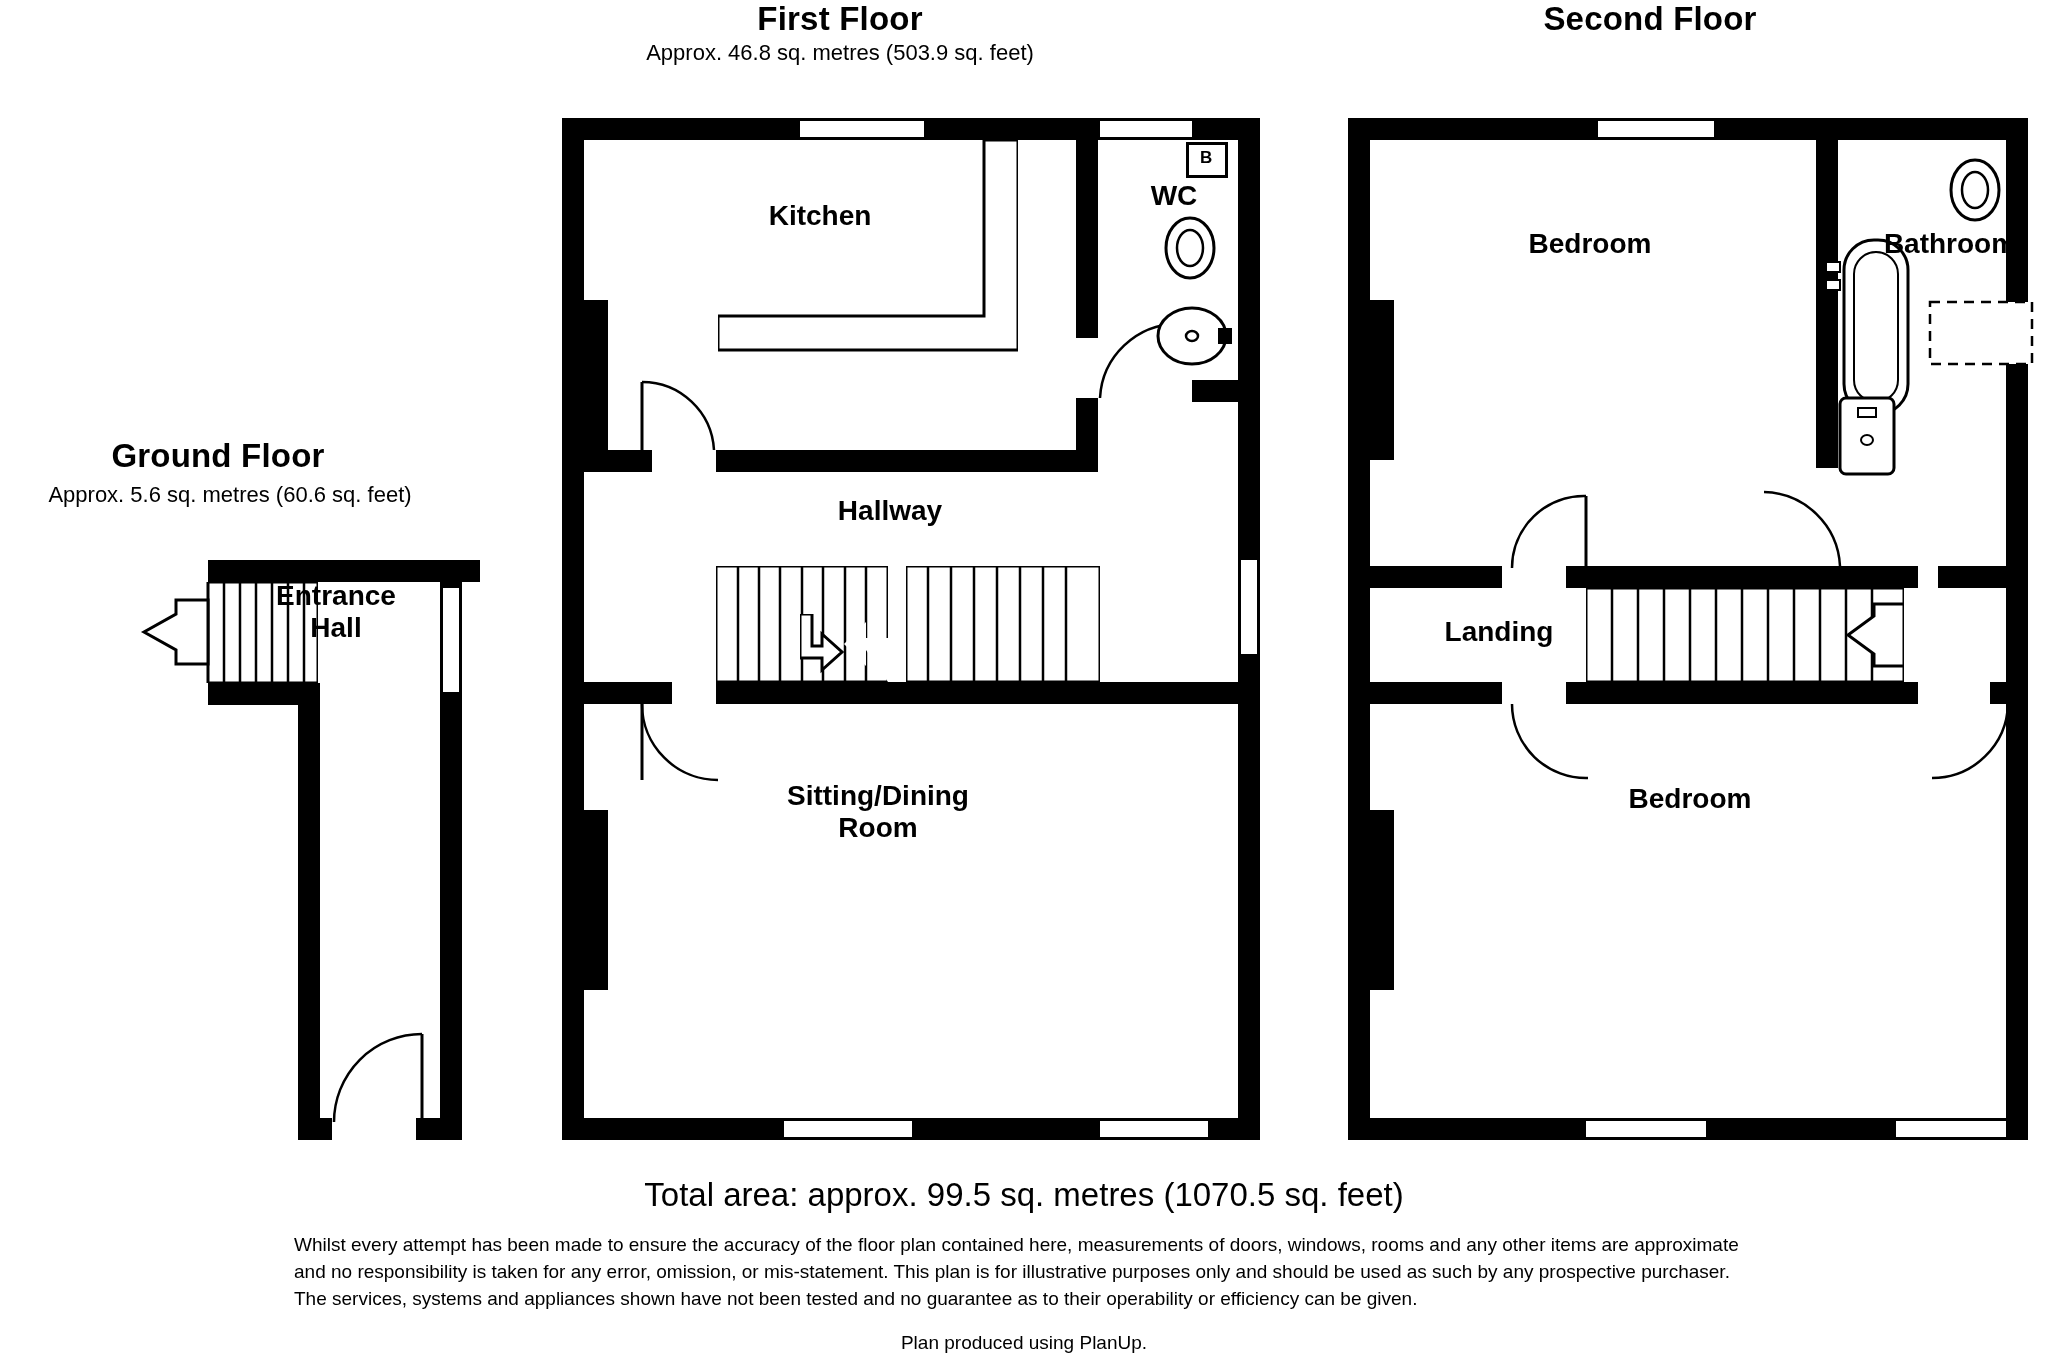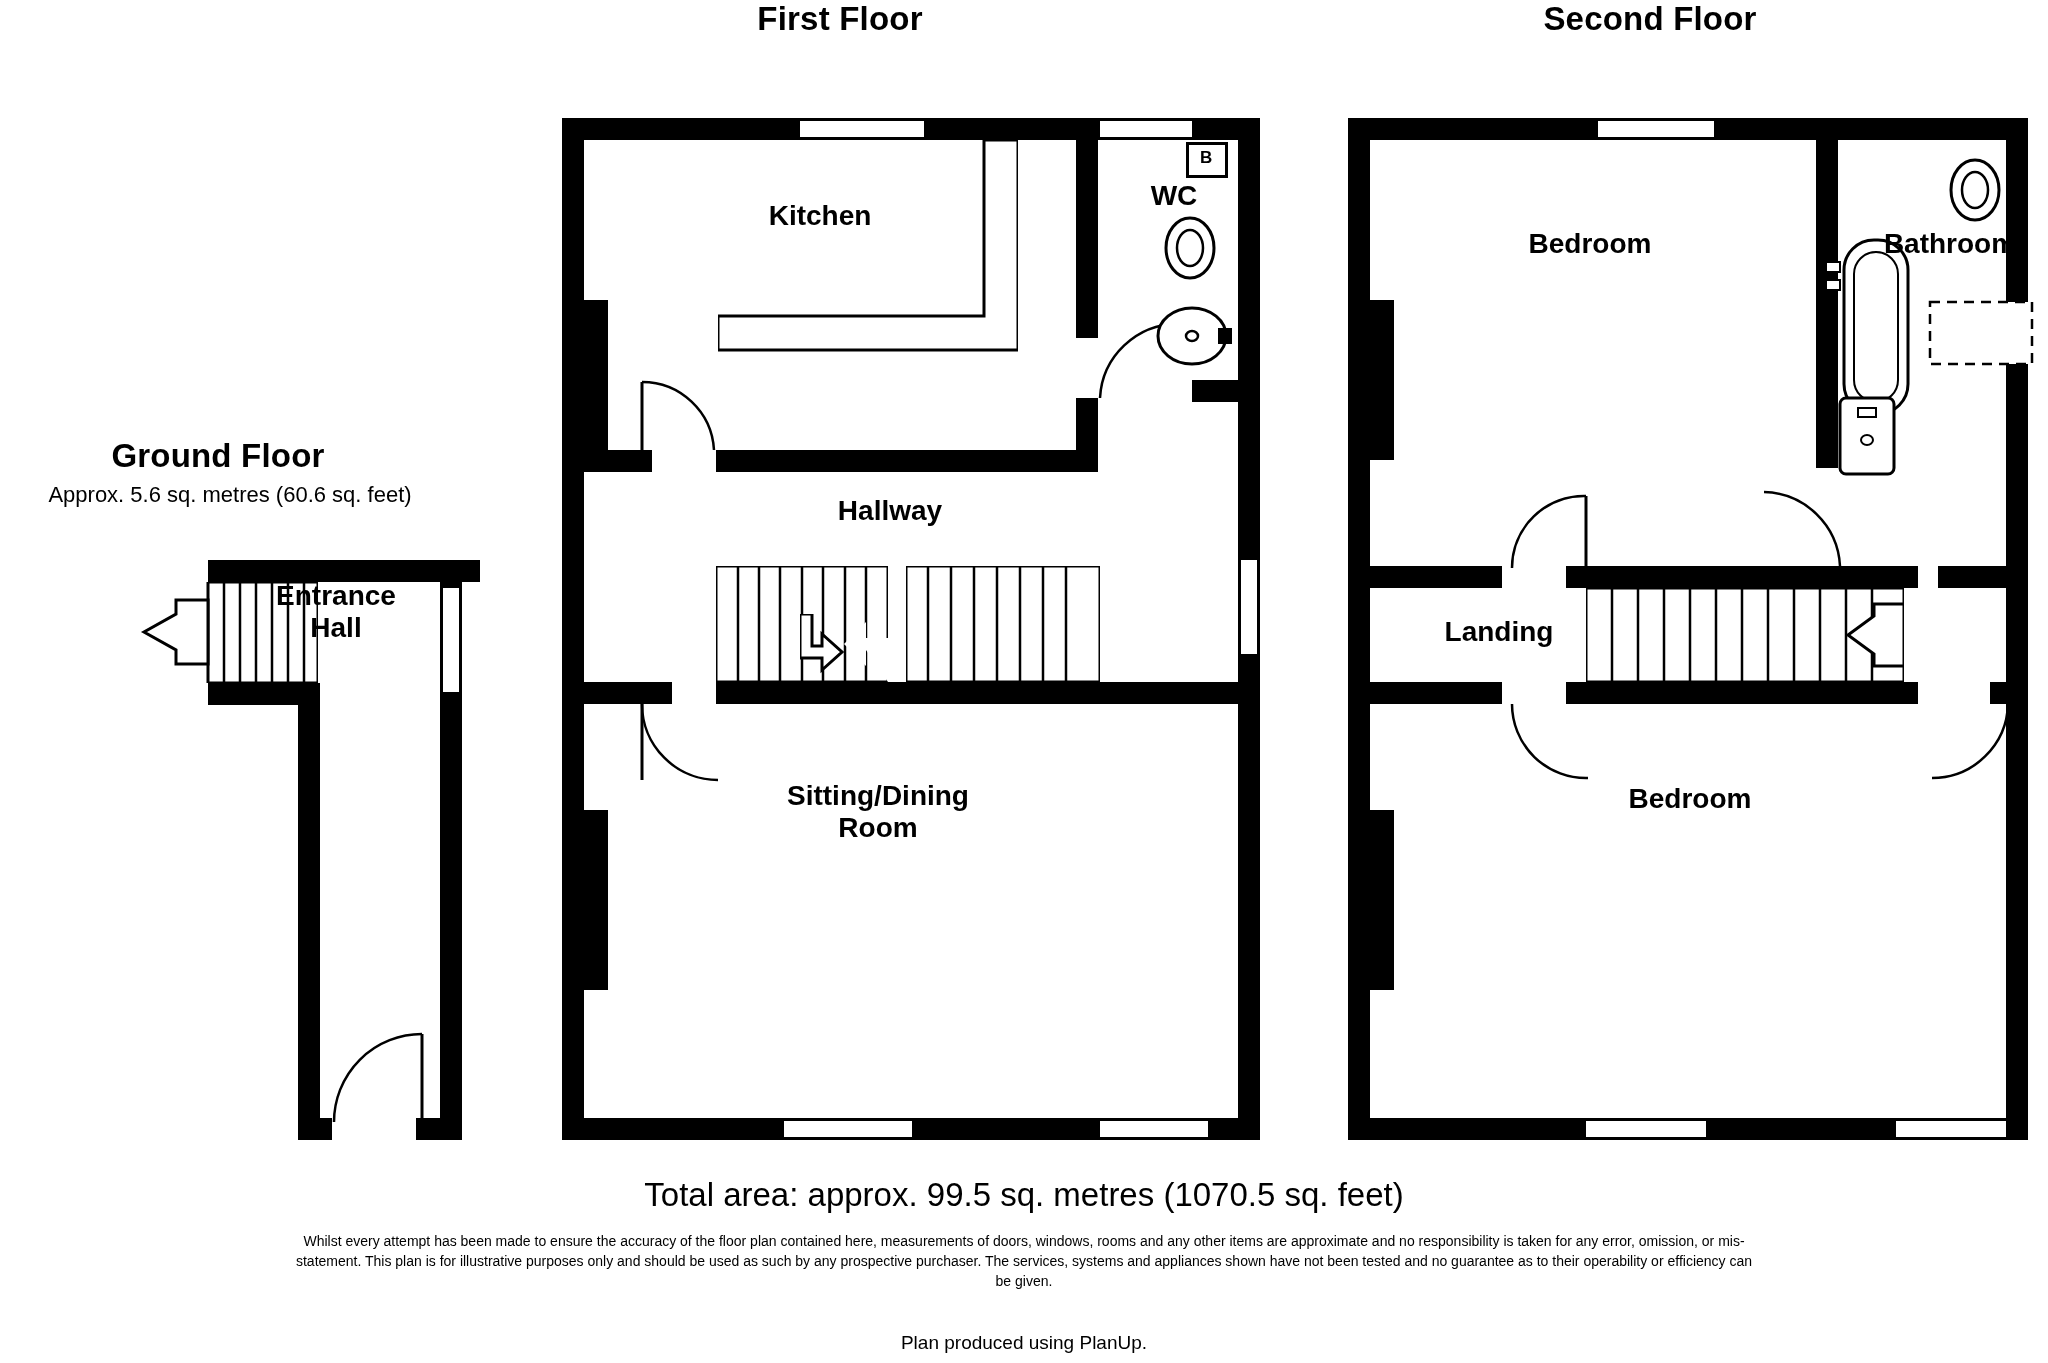--- a/index.html
+++ b/index.html
@@ -97,42 +97,43 @@
   
   .total-area {
     position: absolute;
     width: 100%;
     text-align: center;
     font-size: 33px;
     font-weight: normal;
   }
   .disclaimer {
     position: absolute;
-    text-align: center;
-    font-size: 14px;
+    text-align: left;
+    font-size: 19px;
     line-height: 1.42;
     left: 50%;
     transform: translateX(-50%);
     width: 1460px;
   }
   .produced {
     position: absolute;
     text-align: center;
     font-size: 19px;
     left: 50%;
     transform: translateX(-50%);
     width: 1460px;
   }
 </style>
 </head>
 <body>
 
 <div class="canvas">
 
   <div class="floor-title" style="left:560px; top:0px; width:560px;">First Floor</div>
+  <div class="floor-sub" style="left:560px; top:40px; width:560px;">Approx. 46.8 sq. metres (503.9 sq. feet)</div>
 
   <div class="floor-title" style="left:1370px; top:0px; width:560px;">Second Floor</div>
 
   <div class="floor-title" style="left:8px; top:437px; width:420px;">Ground Floor</div>
   <div class="floor-sub" style="left:20px; top:482px; width:420px;">Approx. 5.6 sq. metres (60.6 sq. feet)</div>
 
   <div>
 
     <div class="wall" style="left:208px; top:560px; width:272px; height:22px;"></div>
 

